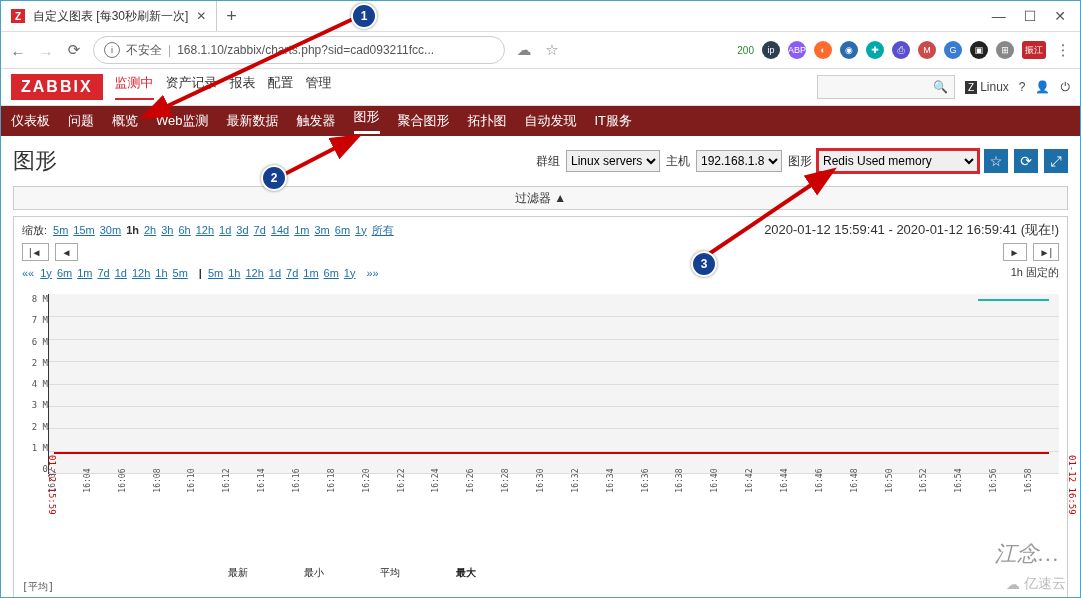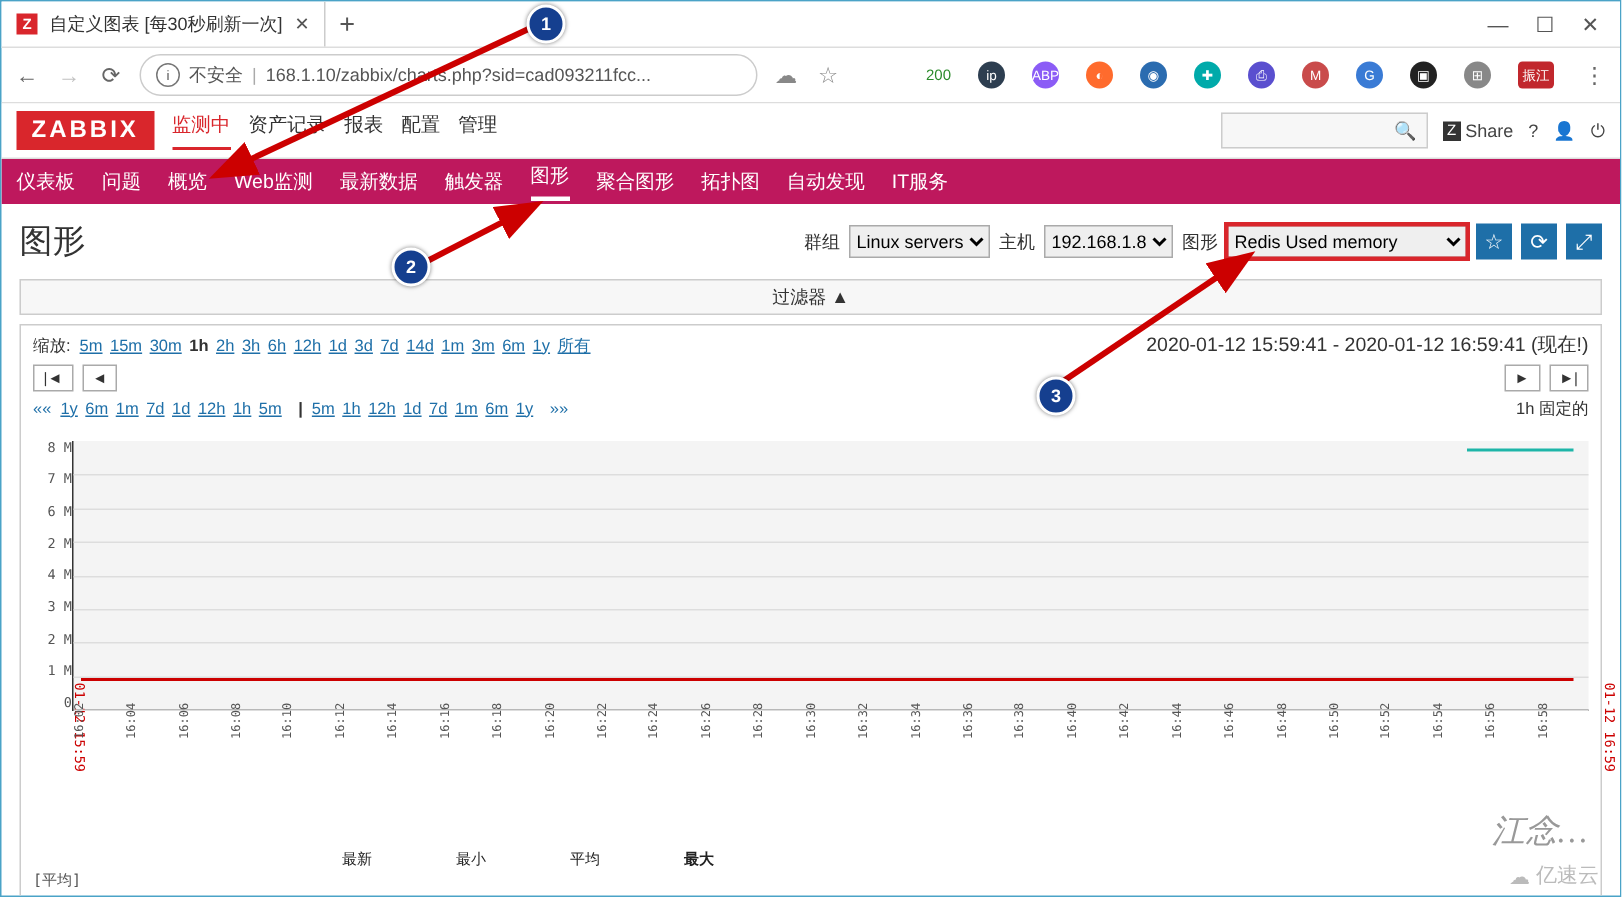--- a/index.html
+++ b/index.html
@@ -8,31 +8,31 @@
   .tab { height:30px; display:flex; align-items:center; padding:0 10px; border-right:1px solid #ccc; font-size:12px; gap:8px;}
   .favicon { width:14px; height:14px; background:#d9262c; color:#fff; display:flex; align-items:center; justify-content:center; font-size:10px; font-weight:bold;}
   .close-x { color:#555;}
   .newtab { width:28px; display:flex; align-items:center; justify-content:center; font-size:18px; color:#555;}
   .win-ctrl { margin-left:auto; display:flex; gap:18px; padding-right:14px; color:#555; font-size:14px;}
   .addrbar { height:36px; display:flex; align-items:center; gap:10px; padding:0 8px; border-bottom:1px solid #ddd;}
   .nav-ico { width:18px; height:18px; display:flex; align-items:center; justify-content:center; color:#666; font-size:15px;}
   .url-box { flex:0 0 auto; display:flex; align-items:center; gap:6px; height:26px; border:1px solid #ccc; border-radius:14px; padding:0 10px; font-size:12px; color:#555; width:390px;}
   .info-ico { width:14px; height:14px; border:1px solid #777; border-radius:50%; display:flex; align-items:center; justify-content:center; font-size:9px;}
   .url-txt { white-space:nowrap; overflow:hidden; text-overflow:ellipsis; }
-  .ext-icons { margin-left:auto; display:flex; gap:18px; align-items:center;}
+  .ext-icons { margin-left:auto; display:flex; gap:8px; align-items:center;}
   .ext { width:18px; height:18px; border-radius:50%; display:flex; align-items:center; justify-content:center; font-size:9px; color:#fff;}
   .zbx-top { height:36px; background:#fff; display:flex; align-items:center; padding:0 10px; gap:12px; border-bottom:1px solid #ddd; position:relative;}
   .zbx-logo { background:#d9262c; color:#fff; font-weight:bold; font-size:16px; letter-spacing:2px; padding:4px 10px;}
   .zbx-menu { display:flex; gap:12px; font-size:13px;}
   .zbx-menu span { cursor:pointer;}
   .zbx-menu .active { color:#d9262c; border-bottom:2px solid #d9262c; padding-bottom:6px;}
   .zbx-right { margin-left:auto; display:flex; align-items:center; gap:10px; font-size:12px; color:#444;}
   .search-box { width:130px; height:22px; border:1px solid #ccc; background:#f7f7f7; display:flex; align-items:center; justify-content:flex-end; padding-right:6px; color:#999;}
   .zshare { display:flex; align-items:center; gap:3px;}
-  .zbx-sub { height:30px; background:#be185d; color:#fff; display:flex; align-items:center; padding:0 10px; gap:18px; font-size:13px;}
+  .zbx-sub { height:30px; background:#7f1d1d; color:#fff; display:flex; align-items:center; padding:0 10px; gap:18px; font-size:13px;}
   .zbx-sub span { cursor:pointer;}
   .zbx-sub .sub-active { border-bottom:3px solid #fff; padding-bottom:5px;}
   .page-head { display:flex; align-items:center; padding:10px 12px; gap:8px;}
   .page-title { font-size:22px; color:#333;}
   .filters { margin-left:auto; display:flex; align-items:center; gap:6px; font-size:12px;}
   .sel { height:22px; border:1px solid #aaa; font-size:12px;}
   .sel.red-box { outline:3px solid #d9262c; outline-offset:-1px; width:160px;}
   .btn-sq { width:24px; height:24px; background:#1e6fa8; color:#fff; display:flex; align-items:center; justify-content:center; font-size:14px;}
   .filter-bar { height:22px; display:flex; justify-content:center; align-items:center; font-size:12px; border:1px solid #ccc; margin:0 12px; background:#f7f7f7;}
   .content { border:1px solid #ccc; margin:6px 12px 0 12px; padding:4px 8px 10px 8px; position:relative;}
@@ -127,21 +127,21 @@
         <span>报表</span>
         <span>配置</span>
         <span>管理</span>
       </div>
     <div class="zbx-right">
       <div class="search-box">
           <span>🔍</span>
         </div>
       <div class="zshare">
           <span style="background:#333;color:#fff;padding:1px 3px;font-size:10px">Z</span>
-          <span>Share</span>
+          <span>Linux</span>
         </div>
       <span>?</span>
       <span>👤</span>
       <span>⏻</span>
     </div>
   </div>
 
   <div class="zbx-sub" id="zbx-sub">
       <span>仪表板</span>
       <span>问题</span>

